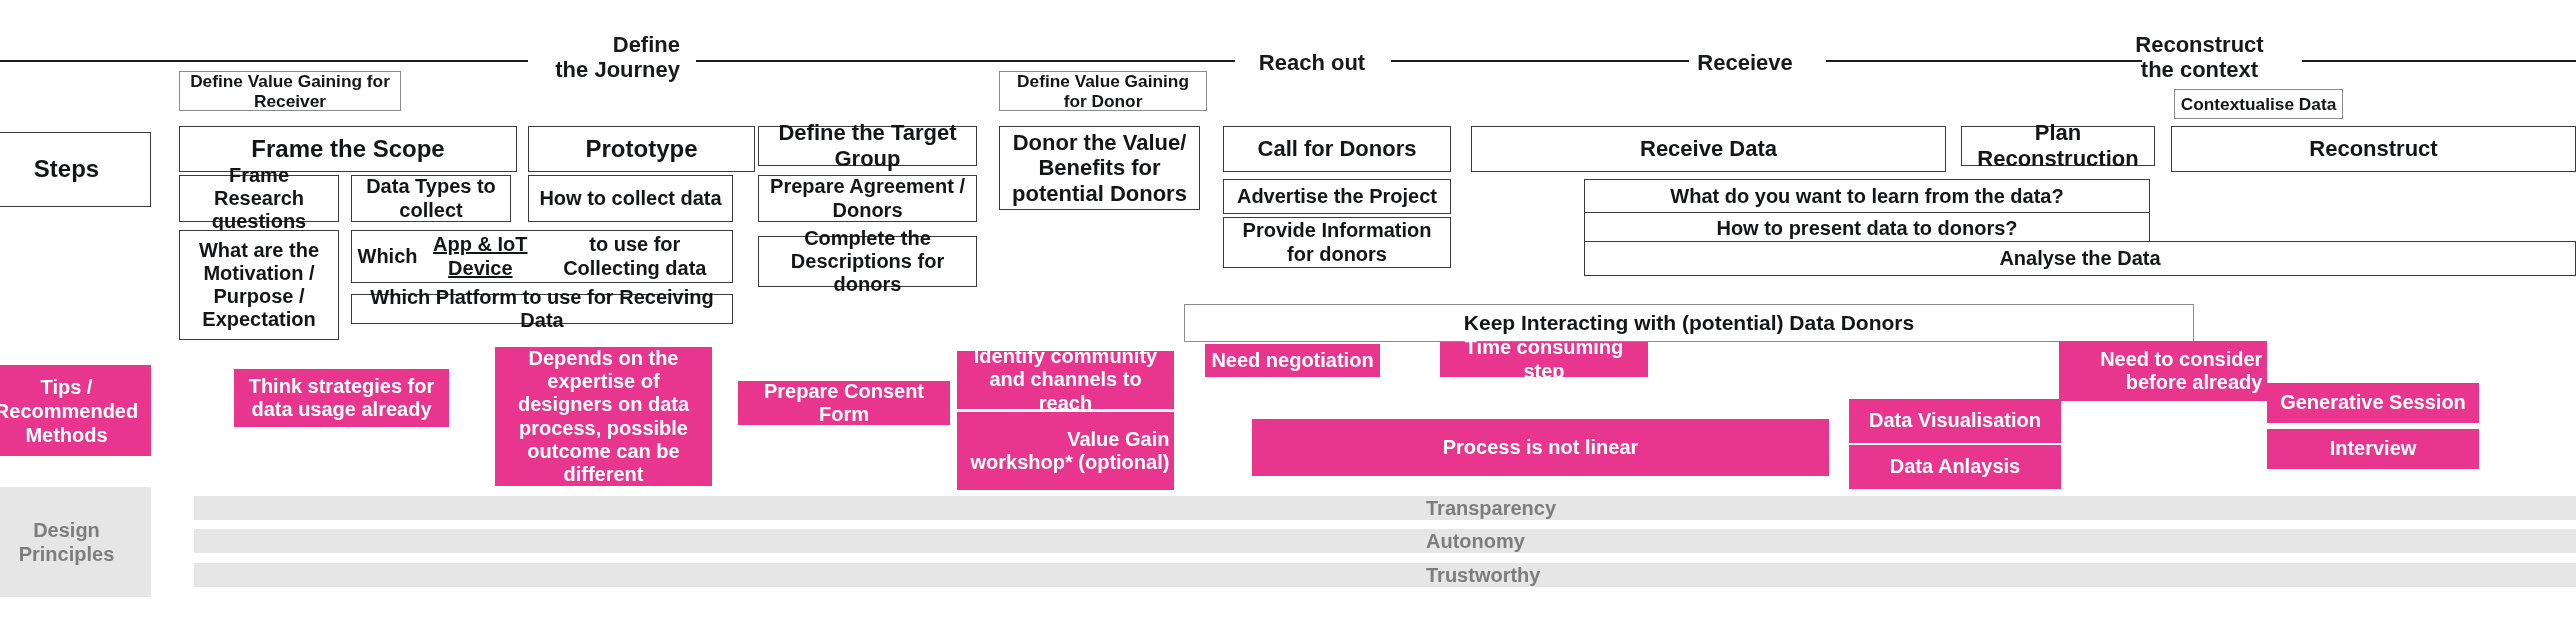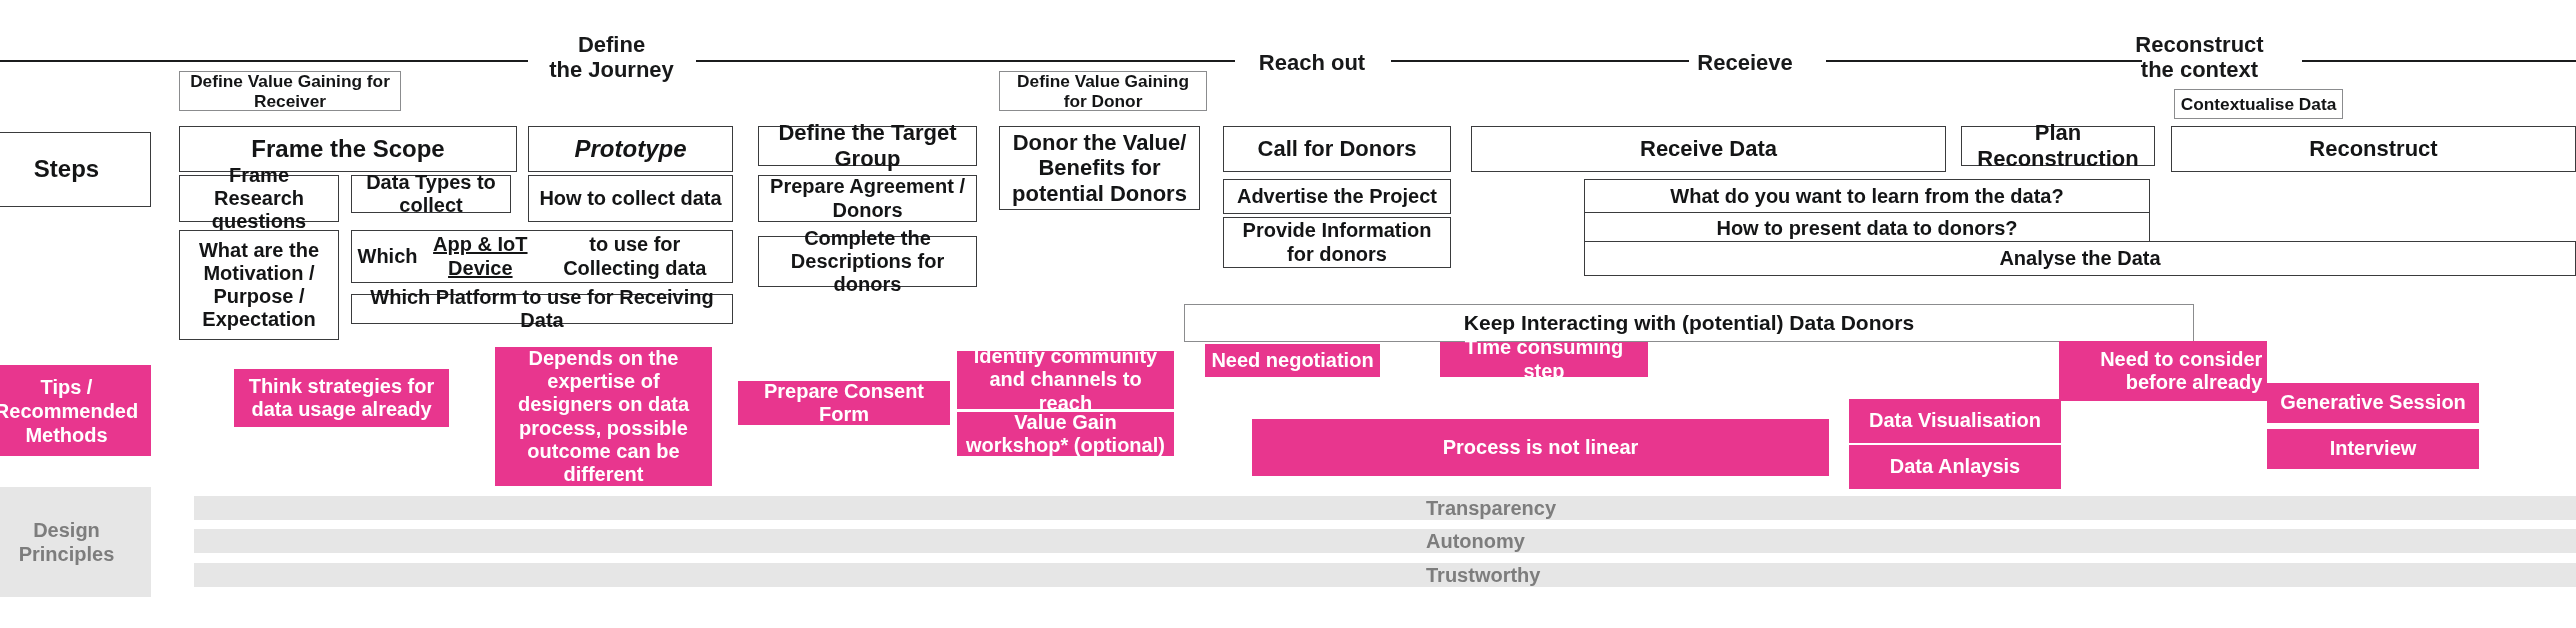--- a/index.html
+++ b/index.html
@@ -46,21 +46,21 @@
   .principlebar{background:#E6E6E6;color:#7d7d7d;font-weight:bold;}
 </style>
 </head>
 <body>
 
 <div id="stage">
 
   <div id="phase-layer">
       <div class="phase-rule" style="left: 0px; top: 60px; width: 528px; border-top-color: rgb(27, 28, 29);"></div>
       <div class="phase-rule" style="left: 696px; top: 60px; width: 539px; border-top-color: rgb(27, 28, 29);"></div>
-      <div class="phase-label" style="left: 543px; top: 33px; width: 137px; font-size: 22px;">Define
+      <div class="phase-label" style="left: 543px; top: 33px; width: 137px; font-size: 22px; text-align: right;">Define
 the Journey</div>
       <div class="phase-rule" style="left: 1391px; top: 60px; width: 298px; border-top-color: rgb(27, 28, 29);"></div>
       <div class="phase-label" style="left: 1249px; top: 51px; width: 126px; font-size: 22px;">Reach out</div>
       <div class="phase-rule" style="left: 1826px; top: 60px; width: 316px; border-top-color: rgb(27, 28, 29);"></div>
       <div class="phase-label" style="left: 1682px; top: 51px; width: 126px; font-size: 22px;">Receieve</div>
       <div class="phase-rule" style="left: 2302px; top: 60px; width: 274px; border-top-color: rgb(27, 28, 29);"></div>
       <div class="phase-label" style="left: 2122px; top: 33px; width: 155px; font-size: 22px;">Reconstruct
 the context</div>
     </div>
 
@@ -71,48 +71,48 @@
 Methods</div>
 
   <div class="node rowlabel-principles" style="left:-18px;top:487px;width:169px;height:110px;font-size:20px;white-space:pre-line;">Design
 Principles</div>
 
   <div id="steps-layer">
       <div class="node stepbox thin" style="left: 179px; top: 71px; width: 222px; height: 40px; font-size: 17.3px;">Define Value Gaining for Receiver</div>
       <div class="node stepbox thin" style="left: 999px; top: 71px; width: 208px; height: 40px; font-size: 17.3px;">Define Value Gaining for Donor</div>
       <div class="node stepbox thin" style="left: 2174px; top: 89px; width: 169px; height: 30px; font-size: 17.3px;">Contextualise Data</div>
       <div class="node stepbox" style="left: 179px; top: 126px; width: 338px; height: 46px; font-size: 24px;">Frame the Scope</div>
-      <div class="node stepbox" style="left: 528px; top: 126px; width: 205px; height: 46px; font-size: 24px; font-style: italic;">Prototype</div>
+      <div class="node stepbox" style="left: 528px; top: 126px; width: 227px; height: 46px; font-size: 24px;">Prototype</div>
       <div class="node stepbox" style="left: 758px; top: 126px; width: 219px; height: 40px; font-size: 22px;">Define the Target Group</div>
       <div class="node stepbox" style="left: 999px; top: 126px; width: 201px; height: 84px; font-size: 22px;">Donor the Value/ Benefits for potential Donors</div>
       <div class="node stepbox" style="left: 1223px; top: 126px; width: 228px; height: 46px; font-size: 22px;">Call for Donors</div>
       <div class="node stepbox" style="left: 1471px; top: 126px; width: 475px; height: 46px; font-size: 22px;">Receive Data</div>
       <div class="node stepbox" style="left: 1961px; top: 126px; width: 194px; height: 40px; font-size: 22px;">Plan Reconstruction</div>
       <div class="node stepbox" style="left: 2171px; top: 126px; width: 405px; height: 46px; font-size: 22px;">Reconstruct</div>
       <div class="node stepbox" style="left: 179px; top: 175px; width: 160px; height: 47px; font-size: 20px;">Frame Research questions</div>
-      <div class="node stepbox" style="left: 351px; top: 175px; width: 160px; height: 38px; font-size: 20px;">Data Types to collect</div>
+      <div class="node stepbox" style="left: 351px; top: 175px; width: 160px; height: 47px; font-size: 20px;">Data Types to collect</div>
       <div class="node stepbox" style="left: 528px; top: 175px; width: 205px; height: 47px; font-size: 20px;">How to collect data</div>
       <div class="node stepbox" style="left: 758px; top: 175px; width: 219px; height: 47px; font-size: 20px;">Prepare Agreement / Donors</div>
       <div class="node stepbox" style="left: 1223px; top: 179px; width: 228px; height: 35px; font-size: 20px;">Advertise the Project</div>
       <div class="node stepbox" style="left: 1584px; top: 179px; width: 566px; height: 35px; font-size: 20px;">What do you want to learn from the data?</div>
       <div class="node stepbox" style="left: 179px; top: 230px; width: 160px; height: 110px; font-size: 20px;">What are the Motivation / Purpose / Expectation</div>
       <div class="node stepbox" style="left: 351px; top: 230px; width: 382px; height: 53px; font-size: 20px;">Which <u>App &amp; IoT Device</u> to use for Collecting data</div>
       <div class="node stepbox" style="left: 758px; top: 236px; width: 219px; height: 51px; font-size: 20px;">Complete the Descriptions for donors</div>
       <div class="node stepbox" style="left: 1223px; top: 217px; width: 228px; height: 51px; font-size: 20px;">Provide Information for donors</div>
       <div class="node stepbox" style="left: 1584px; top: 212px; width: 566px; height: 33px; font-size: 20px;">How to present data to donors?</div>
       <div class="node stepbox" style="left: 351px; top: 294px; width: 382px; height: 30px; font-size: 20px;">Which Platform to use for Receiving Data</div>
       <div class="node stepbox" style="left: 1584px; top: 241px; width: 992px; height: 35px; font-size: 20px;">Analyse the Data</div>
       <div class="node stepbox thin" style="left: 1184px; top: 304px; width: 1010px; height: 38px; font-size: 21px;">Keep Interacting with (potential) Data Donors</div>
     </div>
   <div id="tips-layer">
       <div class="node tipbox" style="left: 234px; top: 369px; width: 215px; height: 58px; font-size: 20px; background: rgb(232, 54, 142);">Think strategies for data usage already</div>
       <div class="node tipbox" style="left: 451px; top: 347px; width: 217px; height: 139px; font-size: 20px; background: rgb(232, 54, 142); margin-left: 44px;">Depends on the expertise of designers on data process, possible outcome can be different</div>
       <div class="node tipbox" style="left: 738px; top: 381px; width: 212px; height: 44px; font-size: 20px; background: rgb(232, 54, 142);">Prepare Consent Form</div>
       <div class="node tipbox" style="left: 957px; top: 351px; width: 217px; height: 58px; font-size: 20px; background: rgb(232, 54, 142);">Identify community and channels to reach</div>
-      <div class="node tipbox" style="left: 957px; top: 412px; width: 217px; height: 44px; font-size: 20px; background: rgb(232, 54, 142);">Value Gain workshop* (optional)</div>
+      <div class="node tipbox" style="left: 957px; top: 412px; width: 217px; height: 78px; font-size: 20px; background: rgb(232, 54, 142); text-align: right;">Value Gain workshop* (optional)</div>
       <div class="node tipbox" style="left: 1205px; top: 344px; width: 175px; height: 33px; font-size: 20px; background: rgb(232, 54, 142);">Need negotiation</div>
       <div class="node tipbox" style="left: 1440px; top: 342px; width: 208px; height: 35px; font-size: 20px; background: rgb(232, 54, 142);">Time consuming step</div>
       <div class="node tipbox" style="left: 1252px; top: 419px; width: 577px; height: 57px; font-size: 20px; background: rgb(232, 54, 142);">Process is not linear</div>
       <div class="node tipbox" style="left: 1849px; top: 399px; width: 212px; height: 44px; font-size: 20px; background: rgb(232, 54, 142);">Data Visualisation</div>
       <div class="node tipbox" style="left: 1849px; top: 445px; width: 212px; height: 44px; font-size: 20px; background: rgb(232, 54, 142);">Data Anlaysis</div>
       <div class="node tipbox" style="left: 2059px; top: 341px; width: 208px; height: 60px; font-size: 20px; background: rgb(232, 54, 142); text-align: right;">Need to consider before already</div>
       <div class="node tipbox" style="left: 2267px; top: 383px; width: 212px; height: 40px; font-size: 20px; background: rgb(232, 54, 142);">Generative Session</div>
       <div class="node tipbox" style="left: 2267px; top: 429px; width: 212px; height: 40px; font-size: 20px; background: rgb(232, 54, 142);">Interview</div>
     </div>
   <div id="principles-layer">

